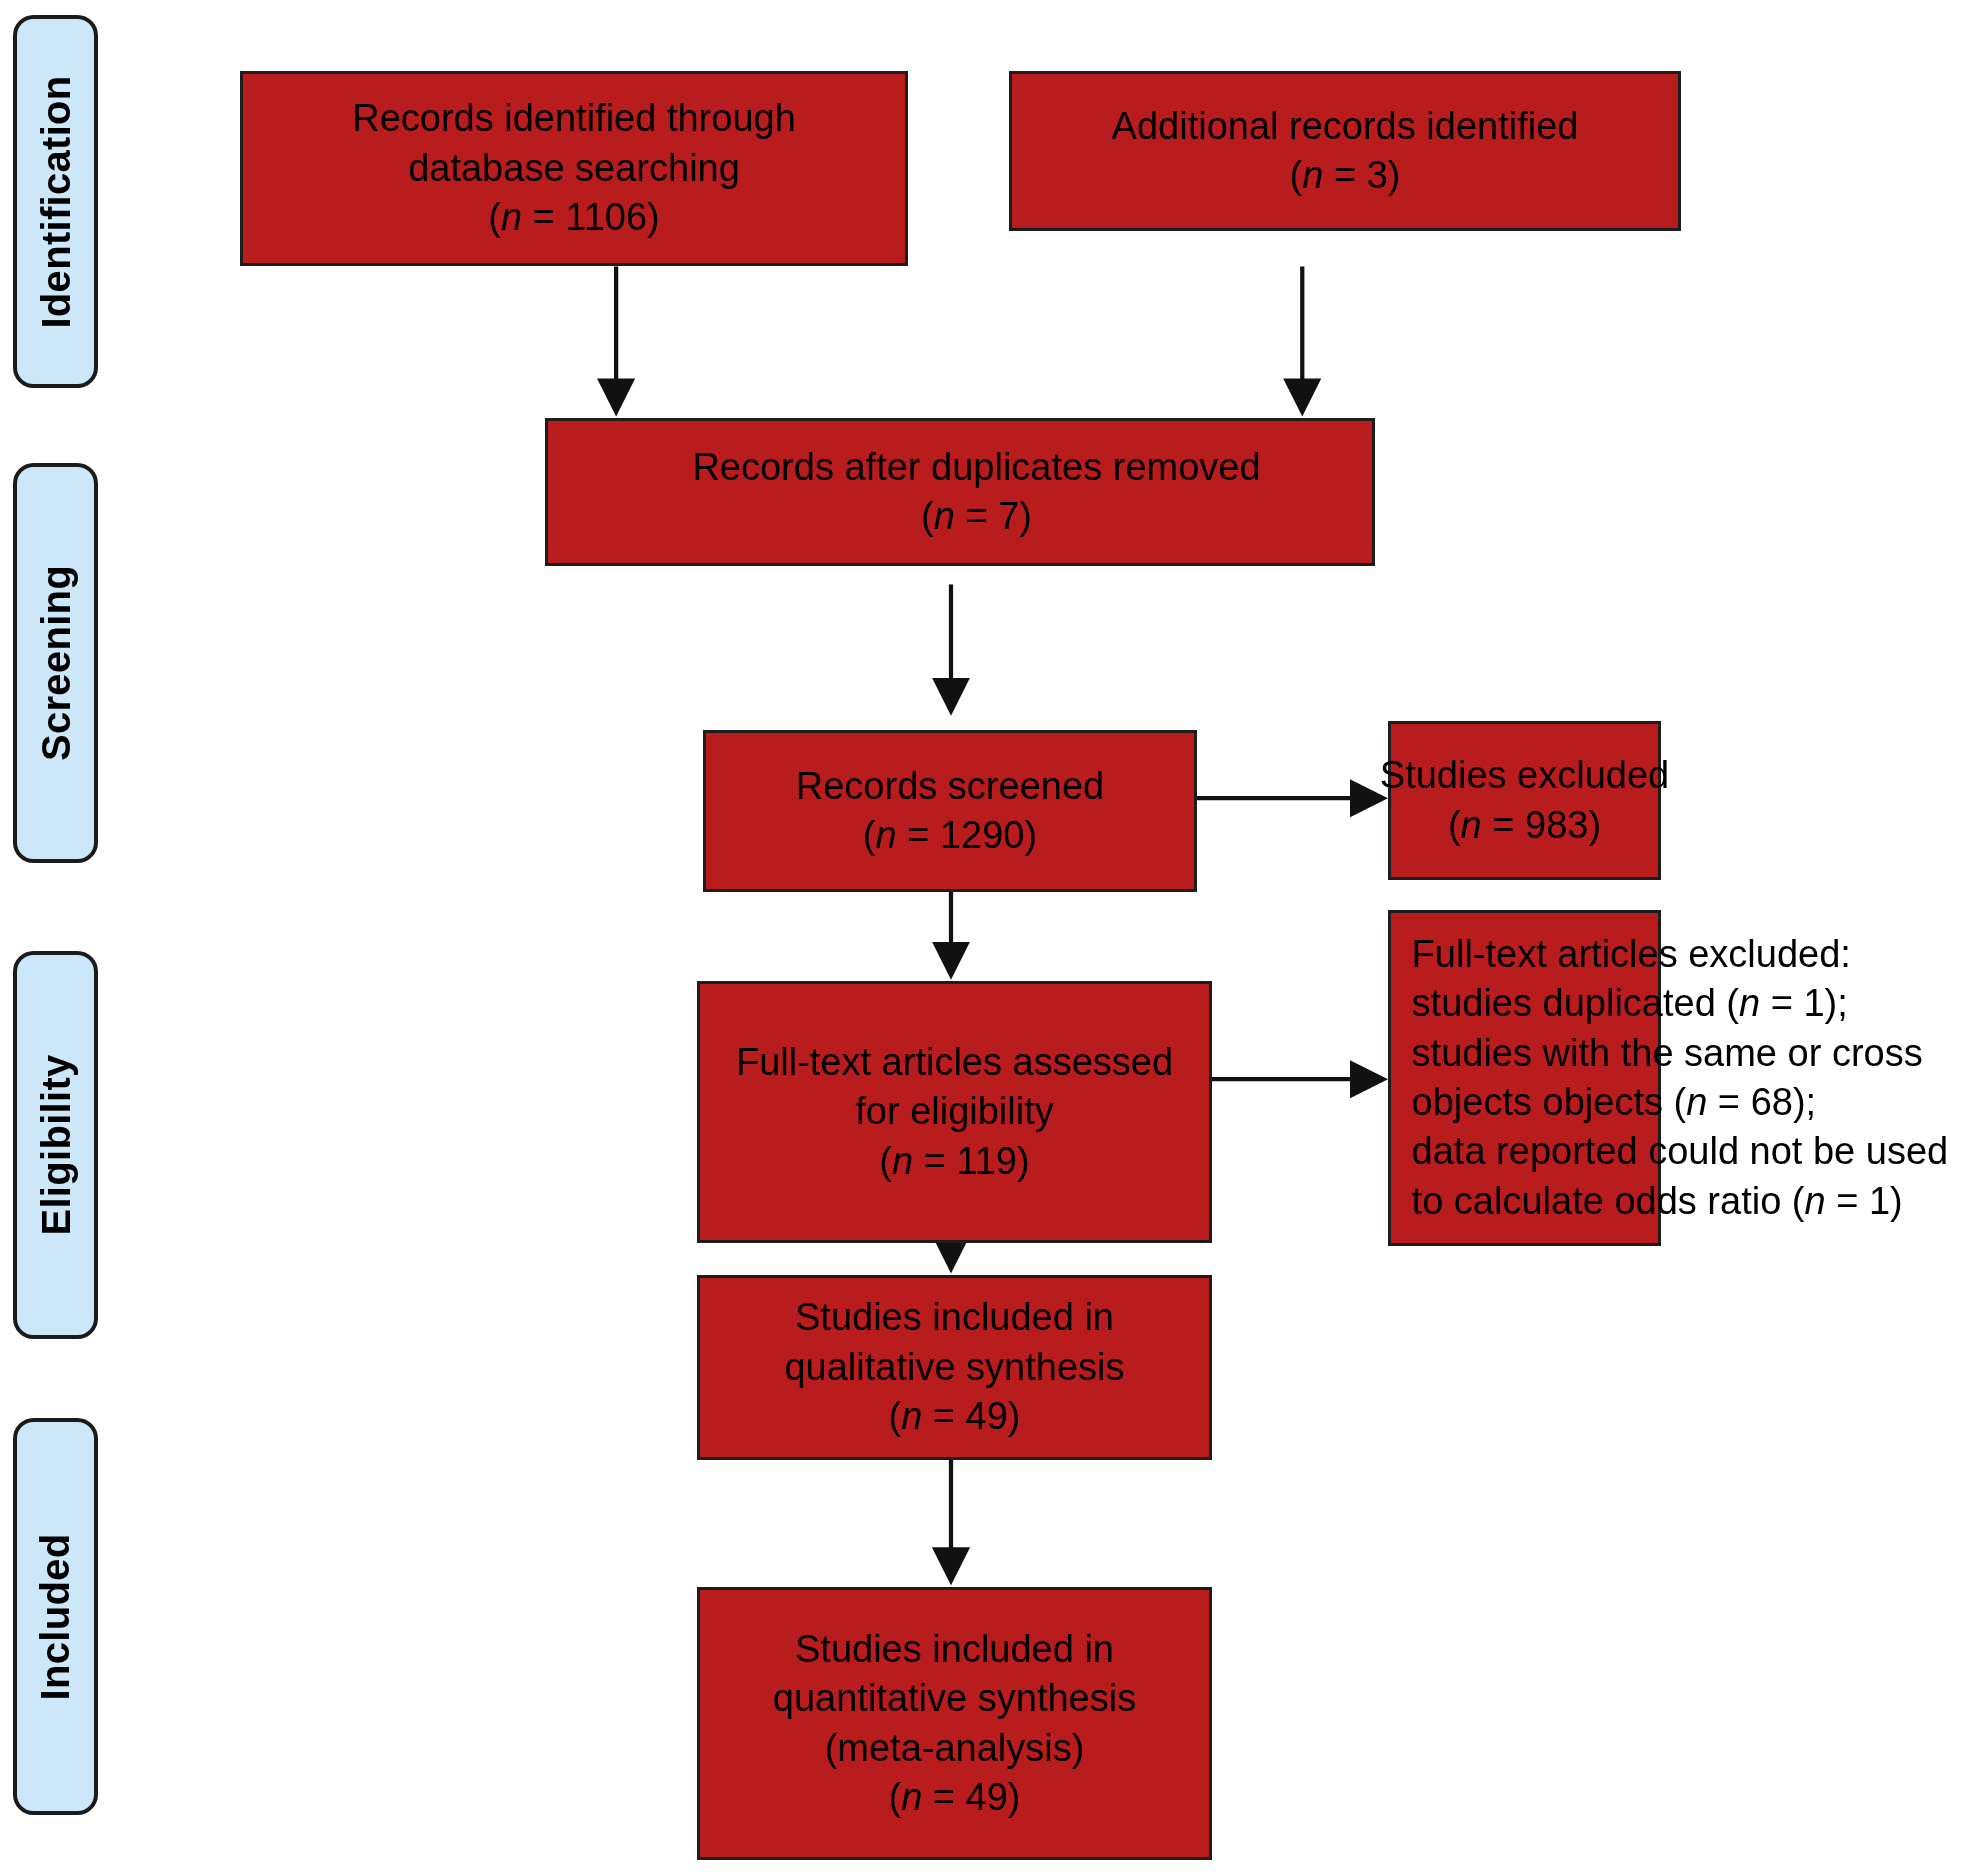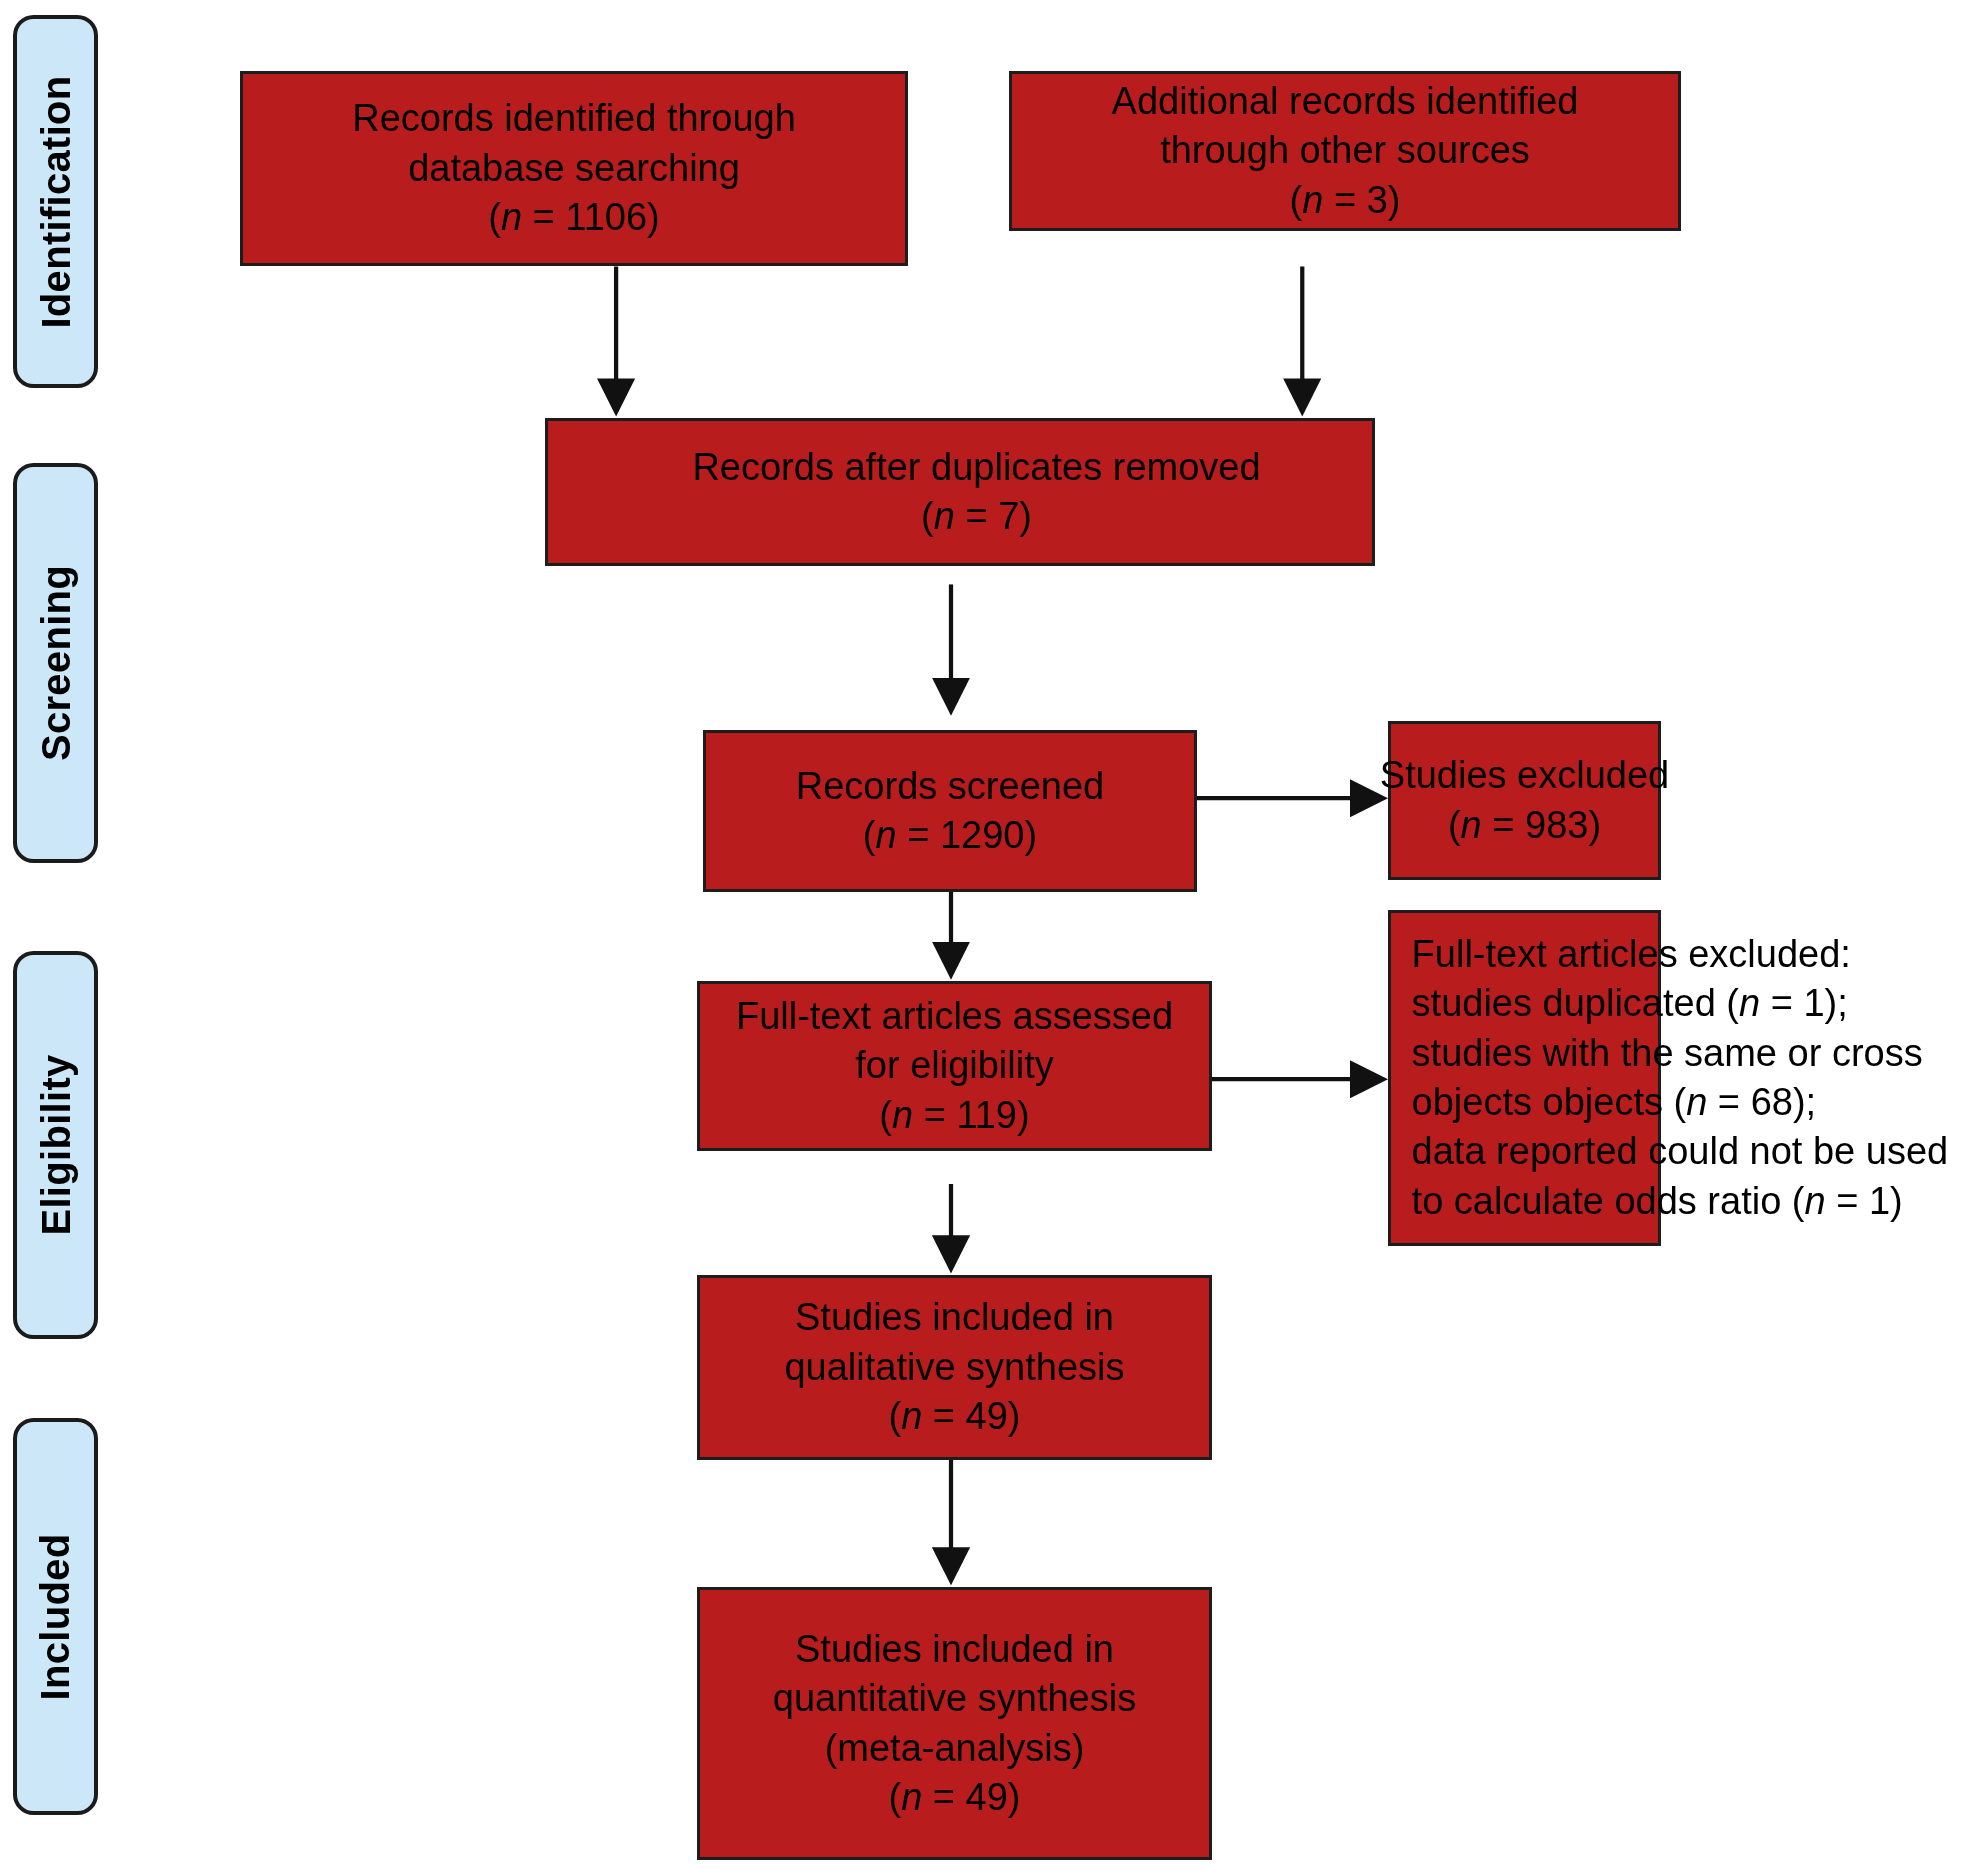--- a/index.html
+++ b/index.html
@@ -112,40 +112,39 @@
   </div>
 
   <div class="flow-box" style="left:240px;top:71px;width:668px;height:195px;">
     <div class="flow-line">Records identified through</div>
     <div class="flow-line">database searching</div>
     <div class="flow-line"><span>(</span><span class="ital">n</span><span> = </span><span>1106</span><span>)</span></div>
   </div>
 
   <div class="flow-box" style="left:1009px;top:71px;width:672px;height:160px;">
     <div class="flow-line">Additional records identified</div>
-    <div class="flow-line">through other sources</div>
     <div class="flow-line"><span>(</span><span class="ital">n</span><span> = </span><span>3</span><span>)</span></div>
   </div>
 
   <div class="flow-box" style="left:545px;top:418px;width:830px;height:148px;padding-left:44px;">
     <div class="flow-line">Records after duplicates removed</div>
     <div class="flow-line"><span>(</span><span class="ital">n</span><span> = </span><span>7</span><span>)</span></div>
   </div>
 
   <div class="flow-box" style="left:703px;top:718px;width:494px;height:162px;margin-top:12px;">
     <div class="flow-line">Records screened</div>
     <div class="flow-line"><span>(</span><span class="ital">n</span><span> = </span><span>1290</span><span>)</span></div>
   </div>
 
   <div class="flow-box" style="left:1388px;top:721px;width:273px;height:159px;">
     <div class="flow-line">Studies excluded</div>
     <div class="flow-line"><span>(</span><span class="ital">n</span><span> = </span><span>983</span><span>)</span></div>
   </div>
 
-  <div class="flow-box" style="left:697px;top:981px;width:515px;height:170px;">
+  <div class="flow-box" style="left:697px;top:981px;width:515px;height:262px;">
     <div class="flow-line">Full-text articles assessed</div>
     <div class="flow-line">for eligibility</div>
     <div class="flow-line"><span>(</span><span class="ital">n</span><span> = </span><span>119</span><span>)</span></div>
   </div>
 
   <div class="flow-box left-align" style="left:1388px;top:910px;width:273px;height:336px;">
     <div class="flow-line">Full-text articles excluded:</div>
 
     <div class="flow-line"><span>studies duplicated (</span><span class="ital">n</span><span> = </span><span>1</span><span>);</span></div>
 

